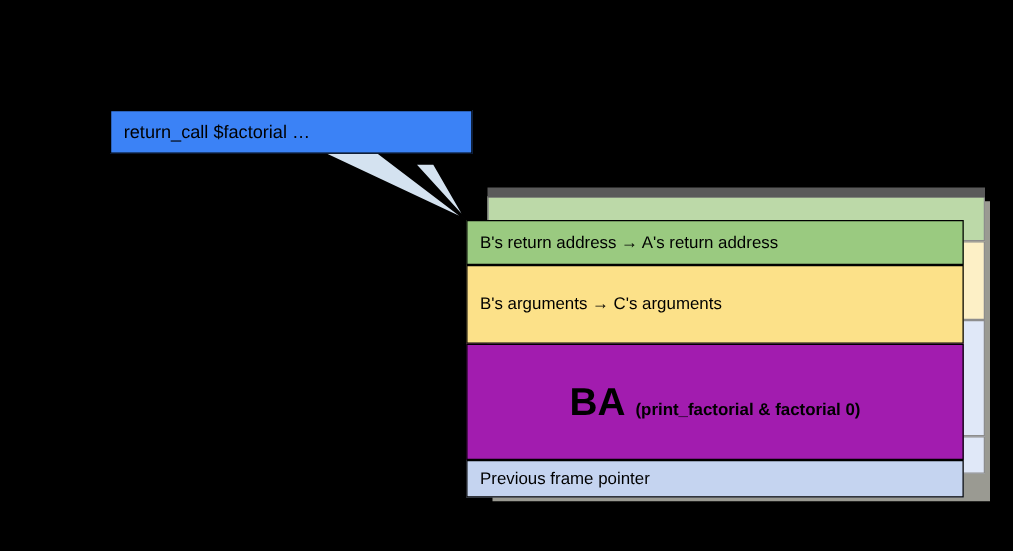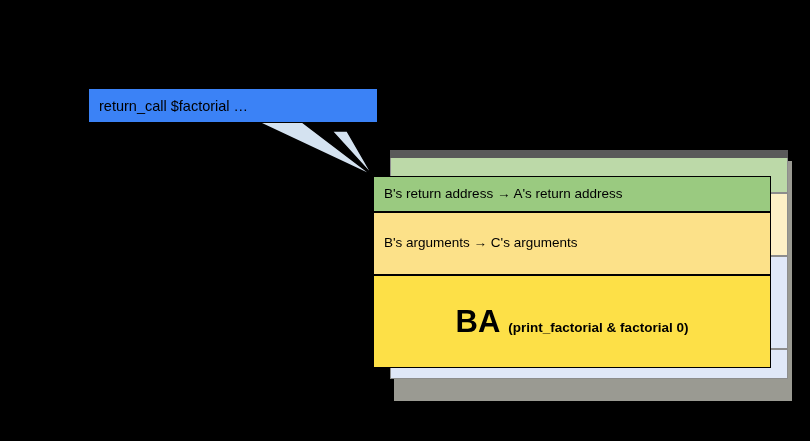--- a/index.html
+++ b/index.html
@@ -148,27 +148,30 @@
   <div class="stack-frame">
 
     <div class="frame-row" style="top: 0px; height: 36px; background: rgb(154, 202, 128);">
       <span class="row-label">B's return address →  A's return address</span>
     </div>
 
     <div class="frame-row" style="top: 36px; height: 63px; background: rgb(252, 225, 137);">
       <span class="row-label">B's arguments → C's arguments</span>
     </div>
 
-    <div class="frame-row centered" style="top: 99px; height: 93px; background: #fde047;">
+    <div class="frame-row centered" style="top: 99px; height: 93px; background: #a21caf;">
       <span class="ba-wrap">
         <span class="ba-big">BA</span>
         <span class="ba-small">(print_factorial &amp; factorial 0)</span>
       </span>
     </div>
 
+    <div class="frame-row" style="top: 192px; height: 30px; background: rgb(197, 212, 240);">
+      <span class="row-label">Previous frame pointer</span>
+    </div>
 
   </div>
 
   <svg class="callout-tail" viewBox="0 0 810 441" xmlns="http://www.w3.org/2000/svg">
     <polygon points="258,122 373,176 302,122" fill="#d4e2f0" stroke="#000000" stroke-width="1.4"></polygon>
     <polygon points="332,131 373,176 347,131" fill="#d4e2f0" stroke="#000000" stroke-width="1.4"></polygon>
   </svg>
 
   <div class="callout" style="background: #3b82f6;">
     <span class="callout-text">return_call $factorial …</span>

